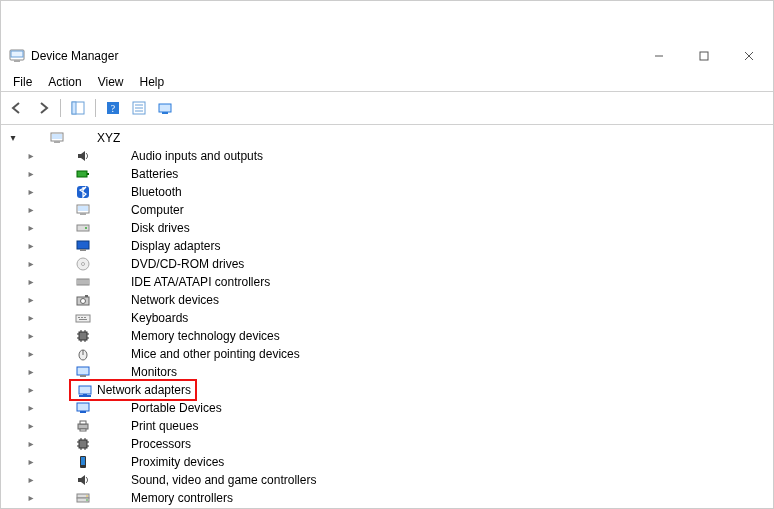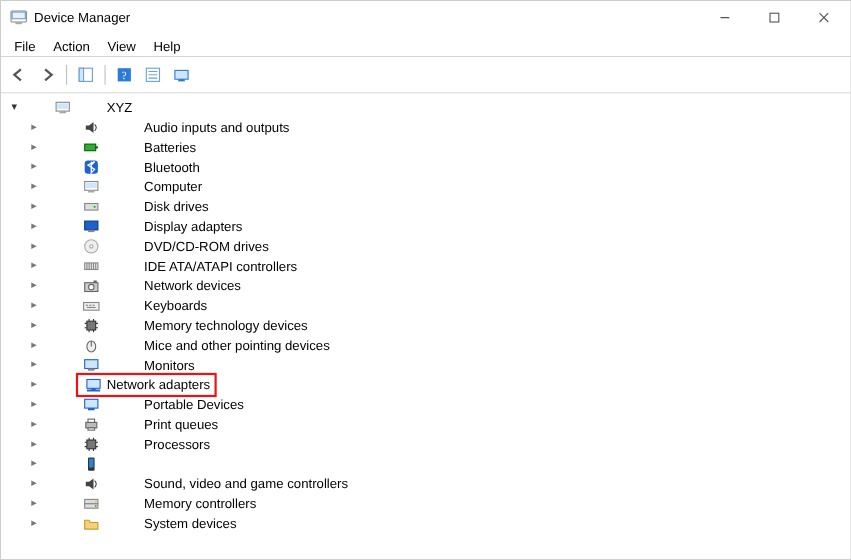--- a/index.html
+++ b/index.html
@@ -22,20 +22,21 @@
     flex-direction: column;
     background: #fff;
   }
   
   .titlebar {
     height: 30px;
     display: flex;
     align-items: center;
     padding: 0 2px 0 8px;
     background: #fff;
+    margin-top: 40px;
   }
   .titlebar .app-icon {
     width: 16px; height: 16px;
     margin-right: 6px;
     display: flex; align-items: center; justify-content: center;
   }
   .titlebar .title {
     flex: 0 0 auto;
     font-size: 12px;
     color: #000;
@@ -120,21 +121,21 @@
   }
   .node-label {
     font-size: 12px;
   }
   .highlight-box {
     border: 2px solid #e11;
     padding: 0 4px;
     margin-left: -4px;
     height: 18px;
     display: flex;
-    align-items: center;
+    align-items: flex-end;
   }
   svg { display: block; }
 </style>
 </head>
 <body>
 
 <div class="window">
 
   <div class="titlebar">
     <span class="app-icon">
@@ -425,20 +426,21 @@
           <span class="node-label">Processors</span>
         </div>
         <div class="node indent1">
           <span class="arrow closed"></span>
           <span class="node-icon">
             <svg width="16" height="16">
               <rect x="5" y="2" width="6" height="12" rx="1" fill="#333"></rect>
               <rect x="6" y="3" width="4" height="8" fill="#2b84d6"></rect>
             </svg>
           </span>
+          <span class="node-label">Proximity devices</span>
         </div>
         <div class="node indent1">
           <span class="arrow closed"></span>
           <span class="node-icon">
             <svg width="16" height="16">
               <path d="M3 6h3l4-3v10l-4-3H3z" fill="#444"></path>
               <path d="M11 5c2 2 2 4 0 6" fill="none" stroke="#444"></path>
             </svg>
           </span>
           <span class="node-label">Sound, video and game controllers</span>

